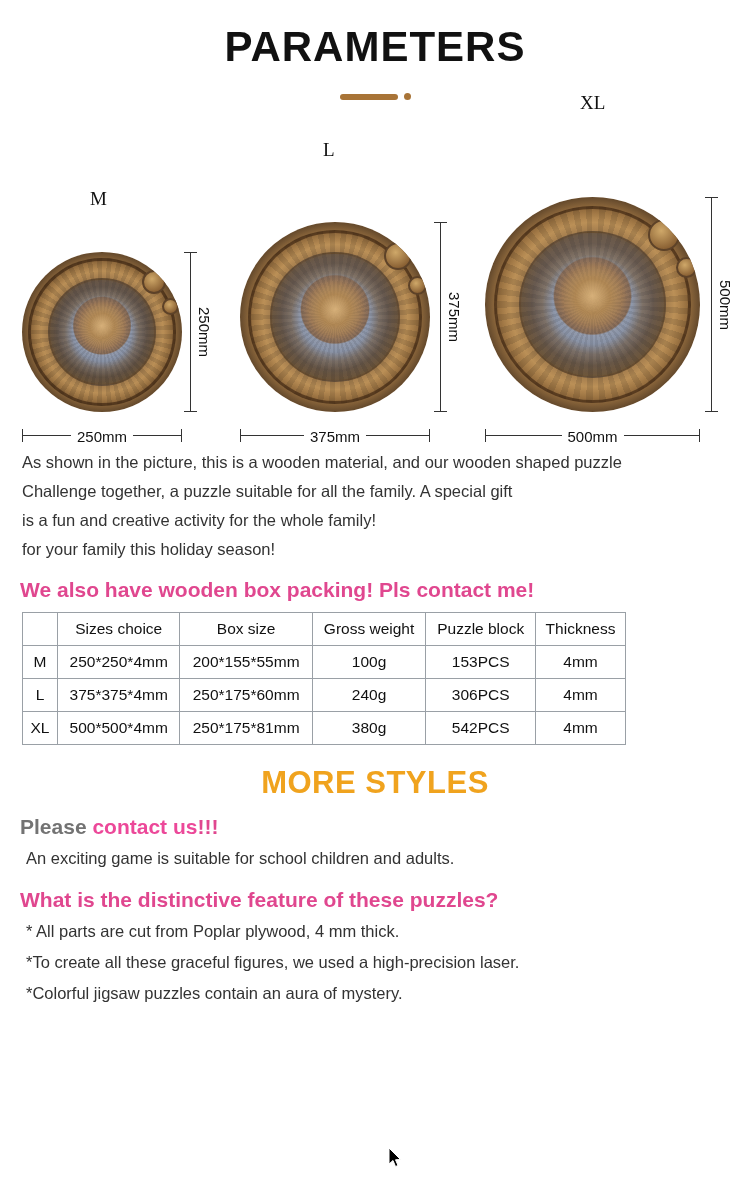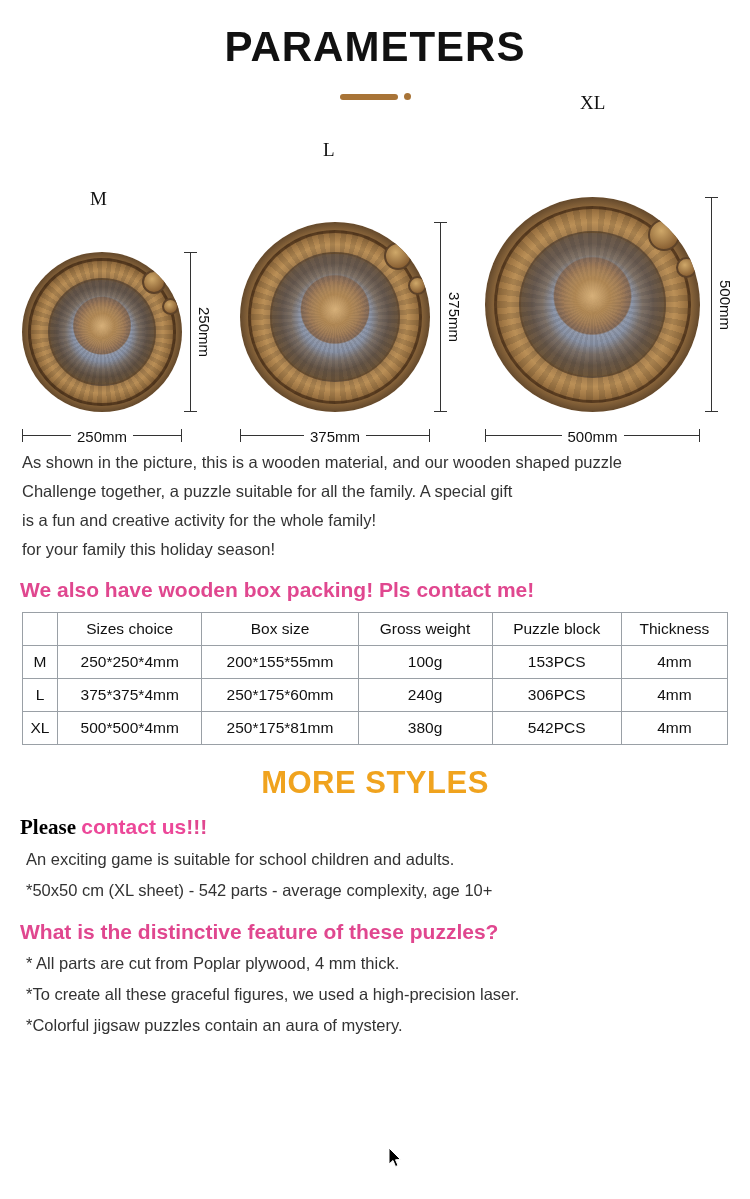--- a/index.html
+++ b/index.html
@@ -165,21 +165,21 @@
     margin: 14px 20px 10px 20px;
     font-size: 21px;
     font-weight: bold;
     color: #e0478f;
   }
 
   
   table.spec {
     margin: 6px 22px 0 22px;
     border-collapse: collapse;
-    width: 706px;
+    width: 604px;
     font-size: 15.5px;
   }
   table.spec th, table.spec td {
     border: 1px solid #9aa0a6;
     padding: 7px 4px;
     text-align: center;
     font-weight: normal;
     color: #111;
   }
   table.spec th { font-weight: normal; }
@@ -192,21 +192,21 @@
     font-weight: bold;
     color: #f0a31e;
     margin-top: 20px;
     letter-spacing: 0.5px;
   }
   .please-line {
     margin: 14px 20px 4px 20px;
     font-size: 21px;
     font-weight: bold;
   }
-  .please-line .pink { color: #000000; font-family: Liberation Serif, serif; }
+  .please-line .pink { color: #737373; }
   .please-line .blue { color: #ec4899; }
   .please-line .pink2 { color: #e0478f; }
 
   .bullets {
     margin: 4px 26px 0 26px;
     font-size: 16.5px;
     line-height: 31px;
     color: #333;
   }
   .question {
@@ -334,21 +334,20 @@
 </table>
 
 <div class="more-styles">MORE STYLES</div>
 
 <div class="please-line">
   <span class="pink">Please </span><span class="blue">contact us</span><span class="pink2">!!!</span>
 </div>
 
 <div class="bullets">
   <div>An exciting game is suitable for school children and adults.</div>
-  <div>*50x50 cm (XL sheet) - 542 parts - average complexity, age 10+</div>
 </div>
 
 <div class="question">What is the distinctive feature of these puzzles?</div>
 
 <div class="bullets">
   <div>* All parts are cut from Poplar plywood, 4 mm thick.</div>
   <div>*To create all these graceful figures, we used a high-precision laser.</div>
   <div>*Colorful jigsaw puzzles contain an aura of mystery.</div>
 </div>
 

